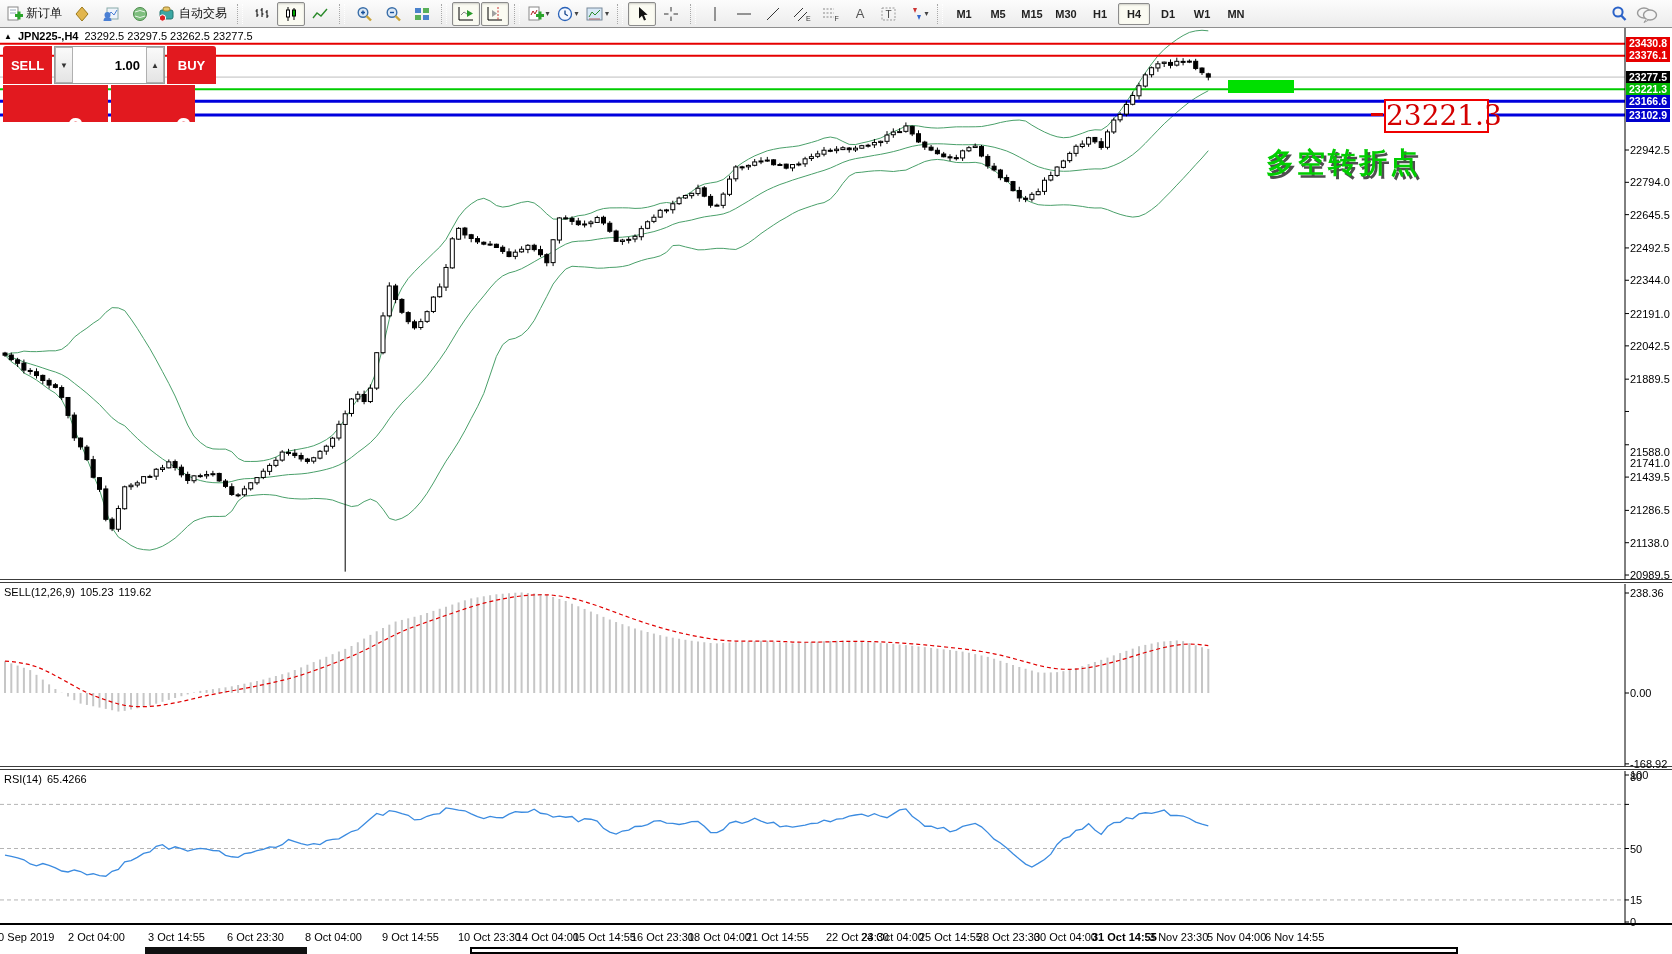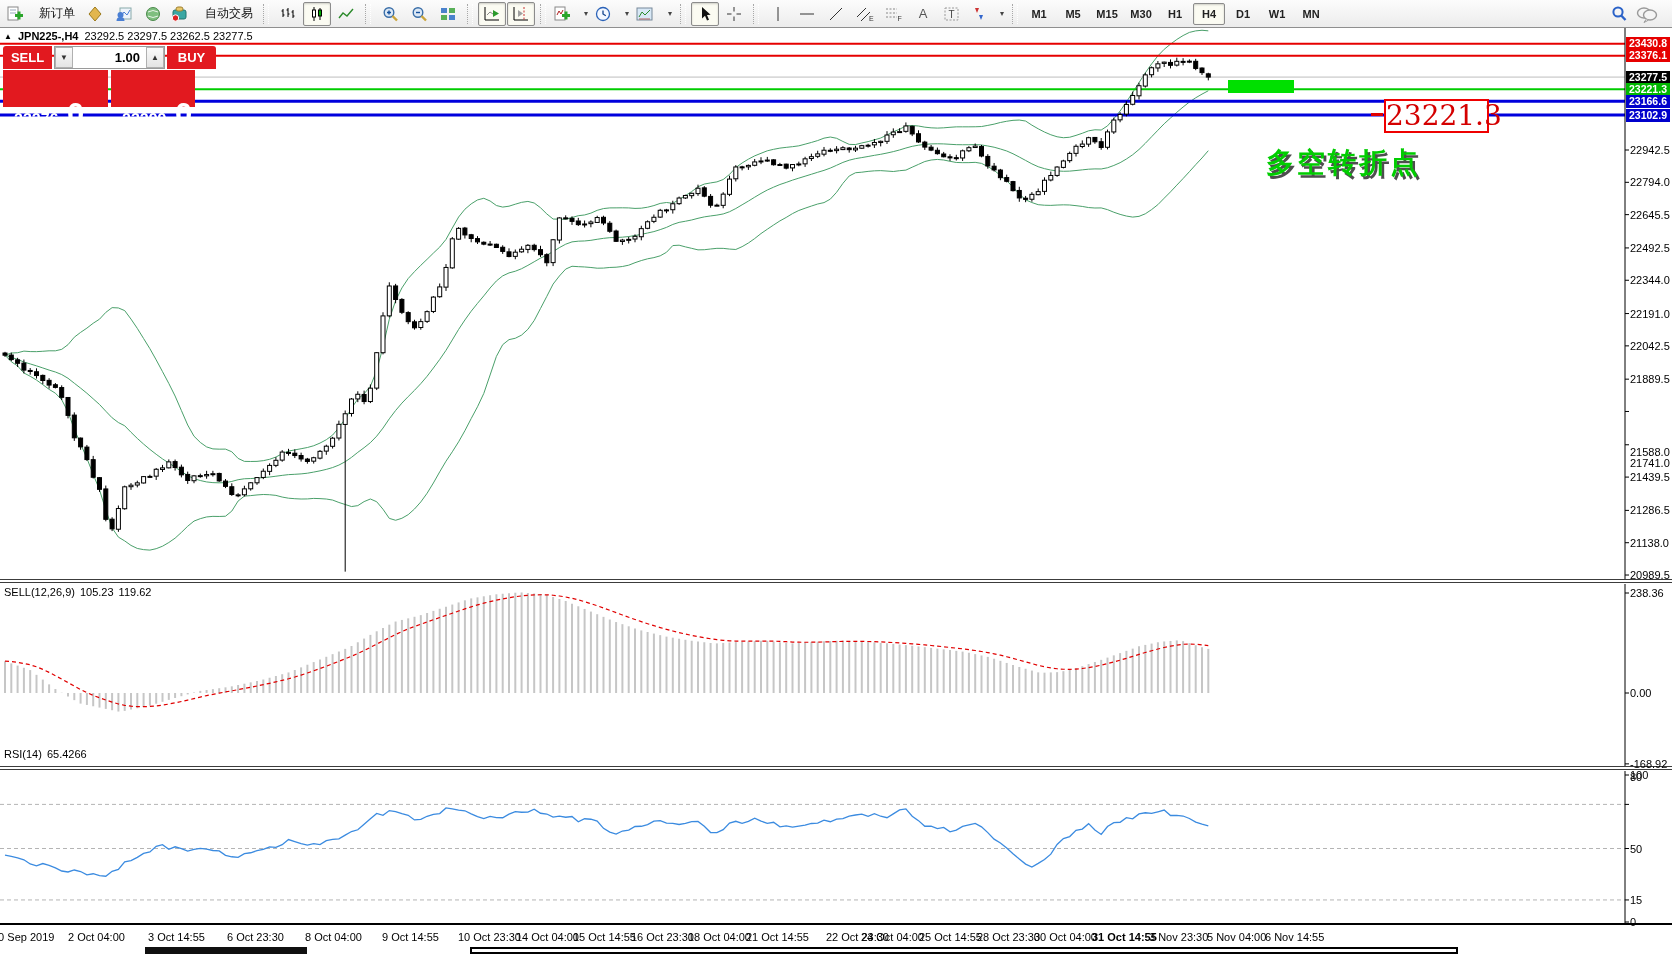--- a/index.html
+++ b/index.html
@@ -4,40 +4,40 @@
 <style>
   html,body{margin:0;padding:0;background:#fff;}
   .stage{position:relative;width:1672px;height:954px;background:#fff;overflow:hidden;
          font-family:"Liberation Sans","DejaVu Sans",sans-serif;-webkit-font-smoothing:antialiased;}
   
   .toolbar{position:absolute;left:0;top:0;width:1672px;height:28px;
            background:linear-gradient(#fcfcfc,#ececec);border-bottom:1px solid #8f8f8f;
            display:flex;align-items:center;padding:0 4px;box-sizing:border-box;gap:1px;}
   .grip{width:4px;height:20px;border-left:1px dotted #a8a8a8;border-right:1px dotted #fff;margin:0 4px;}
   .tb-btn{height:22px;min-width:22px;padding:0 2px;display:flex;align-items:center;justify-content:center;
-          border:1px solid transparent;border-radius:2px;gap:14px;}
+          border:1px solid transparent;border-radius:2px;gap:1px;}
   .tb-btn.pressed{border-color:#8c8c8c;background:#fbfbf2;box-shadow:inset 0 1px 2px rgba(0,0,0,.18);}
   .tb-label{font-size:12px;color:#111;white-space:nowrap;padding:0 2px;}
   .caret{font-size:8px;color:#444;line-height:8px;}
   .tf-btn{font-size:11px;color:#222;min-width:26px;height:20px;}
   .tb-right{margin-left:auto;display:flex;align-items:center;gap:8px;padding-right:10px;}
   
   .chart-area{position:absolute;left:0;top:28px;width:1672px;height:926px;background:#fff;}
   .chart-title{position:absolute;left:4px;top:2px;font-size:11px;color:#000;z-index:5;display:flex;gap:6px;align-items:center;}
   .chart-title .tri{font-size:8px;}
   svg.layer{position:absolute;left:0;z-index:1;}
   .sep{position:absolute;left:0;width:1672px;background:#3c3c3c;height:1px;z-index:4;}
   .panel-label{position:absolute;font-size:11px;color:#000;z-index:5;display:flex;gap:5px;}
   .axis-label{position:absolute;left:1630px;font-size:11px;color:#000;z-index:5;white-space:nowrap;}
   .badge{position:absolute;left:1626px;width:44px;height:13px;z-index:6;color:#fff;font-size:10.5px;
          line-height:13px;text-align:center;font-weight:bold;letter-spacing:0;}
   .date-label{position:absolute;top:903px;font-size:11px;color:#000;white-space:nowrap;z-index:5;}
   
   .trade-panel{position:absolute;left:3px;top:18px;width:213px;z-index:8;font-weight:bold;}
-  .tp-row1{display:flex;height:23px;gap:2px;}
+  .tp-row1{display:flex;height:38px;gap:2px;}
   .tp-btn{background:#e2191f;color:#fff;font-size:13px;display:flex;align-items:center;justify-content:center;}
   .tp-sell{width:49px;border-radius:3px 0 0 0;}
   .tp-buy{width:49px;border-radius:0 3px 0 0;}
   .tp-spin{flex:1;display:flex;border:1px solid #9a9a9a;background:#fff;box-sizing:border-box;}
   .tp-arrow{width:18px;background:linear-gradient(#fafafa,#e4e4e4);border:1px solid #b0b0b0;
             display:flex;align-items:center;justify-content:center;font-size:8px;color:#333;box-sizing:border-box;}
   .tp-vol{flex:1;border:none;text-align:right;font-size:13px;font-weight:bold;padding-right:6px;width:50px;
           font-family:"Liberation Sans","DejaVu Sans",sans-serif;outline:none;}
   .tp-row2{display:flex;gap:3px;margin-top:1px;}
   .tp-price{background:#e2191f;color:#fff;height:37px;display:flex;align-items:baseline;padding-left:11px;
@@ -991,21 +991,21 @@
     <div class="sep" style="top:554px;"></div>
     <div class="sep" style="top:738px;"></div>
     <div class="sep" style="top:741px;"></div>
     <div class="sep" style="top:895px;height:2px;background:#000;"></div>
 
     <div class="panel-label" style="left:4px;top:558px;">
       <span>SELL(12,26,9)</span>
       <span>105.23</span>
       <span>119.62</span>
     </div>
-    <div class="panel-label" style="left:4px;top:720px;">
+    <div class="panel-label" style="left:4px;top:745px;">
       <span>RSI(14)</span>
       <span>65.4266</span>
     </div>
 
     <div class="green-rect" id="green-rect" style="left: 1228px; top: 52px; width: 66px; height: 13px; background: rgb(0, 224, 0);"></div>
     <div class="price-note-dash"></div>
     <div class="price-note">23221.3</div>
     <div class="cn-note">多空转折点</div>
 
     <div id="axis-strip">

